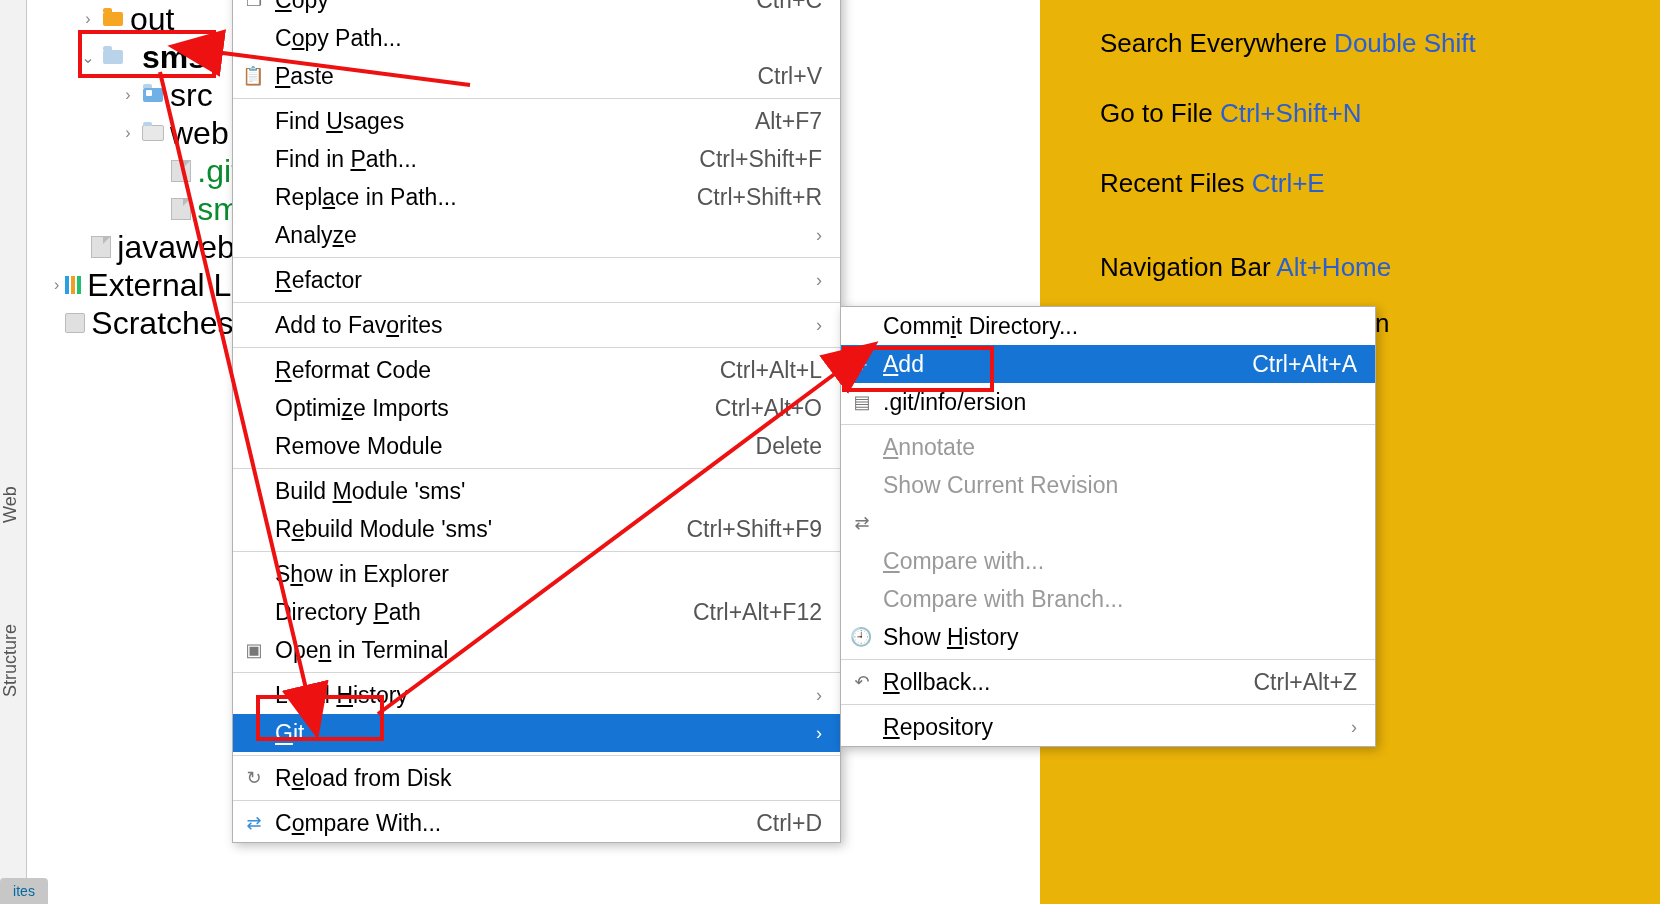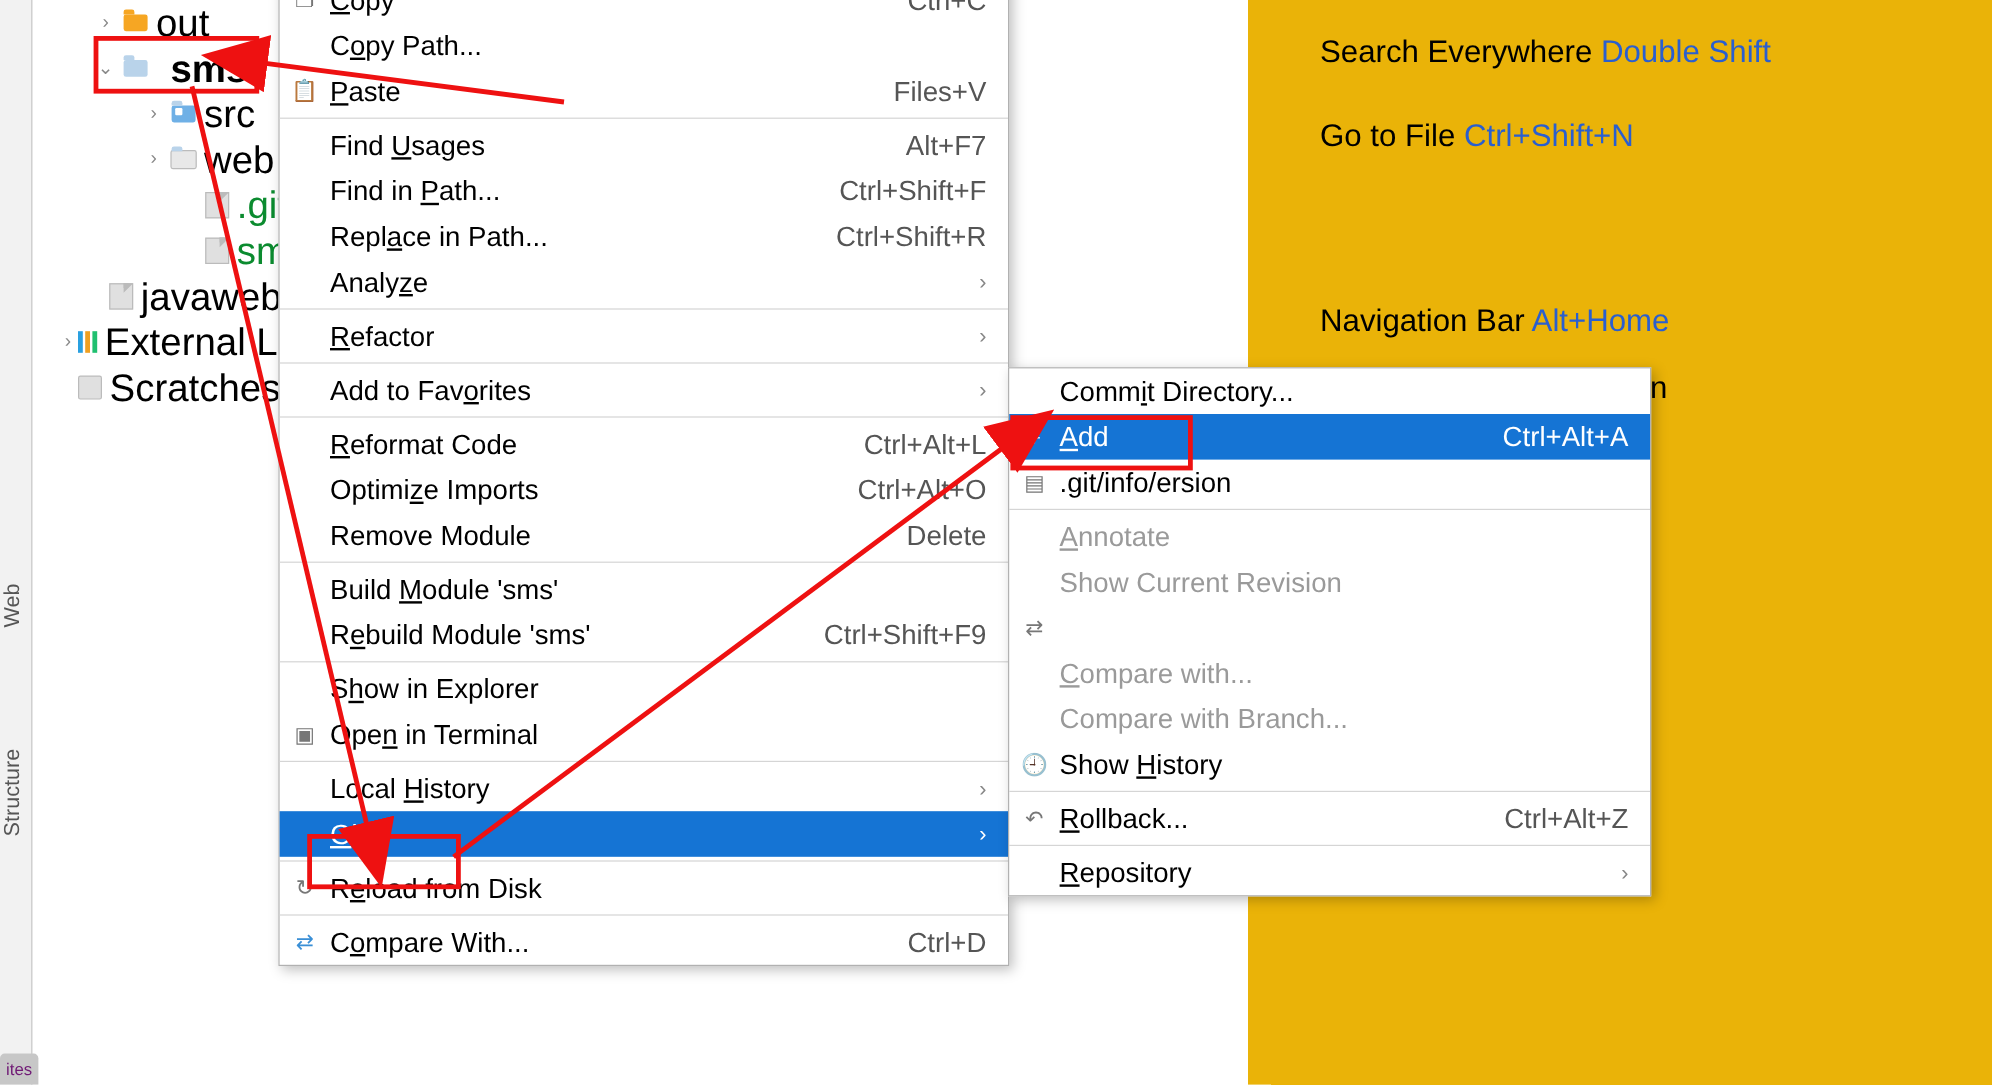--- a/index.html
+++ b/index.html
@@ -2,21 +2,21 @@
 <html><head>
 <meta charset="utf-8">
 <style>
   html,body{margin:0;padding:0;font-family:"Segoe UI","Microsoft YaHei",Arial,sans-serif;font-size:23px;color:#000;background:#fff;overflow:hidden;}
   .root{position:relative;width:1660px;height:904px;}
   
   .vtabs{position:absolute;left:0;top:0;width:26px;height:100%;background:#f2f2f2;border-right:1px solid #c8c8c8;}
   .vtab{position:absolute;left:0;width:26px;text-align:center;font-size:18px;color:#555;writing-mode:vertical-rl;transform:rotate(180deg);}
   .vtab.web{top:460px;height:90px;}
   .vtab.structure{top:580px;height:160px;}
-  .bottom-tab{position:absolute;left:0;bottom:0;width:32px;height:26px;background:#c7c7c7;border-radius:4px 4px 0 0;font-size:14px;color:#701a75;text-align:center;line-height:26px;}
+  .bottom-tab{position:absolute;left:0;bottom:0;width:48px;height:26px;background:#c7c7c7;border-radius:4px 4px 0 0;font-size:14px;color:#0369a1;text-align:center;line-height:26px;}
   
   .tree{position:absolute;left:30px;top:0;width:220px;}
   .row{display:flex;align-items:center;height:38px;white-space:nowrap;}
   .chev{width:16px;text-align:center;color:#888;font-size:16px;}
   .chev.blank{color:transparent;}
   .icon{width:22px;height:22px;margin:0 6px;display:inline-flex;align-items:center;justify-content:center;}
   .folder-orange{background:#f6a623;width:20px;height:14px;border-radius:2px;position:relative;}
   .folder-orange::before{content:"";position:absolute;top:-4px;left:0;width:9px;height:4px;background:#f6a623;border-radius:2px 2px 0 0;}
   .folder-blue{background:#b9d3ea;width:20px;height:14px;border-radius:2px;position:relative;}
   .folder-blue::before{content:"";position:absolute;top:-4px;left:0;width:9px;height:4px;background:#b9d3ea;border-radius:2px 2px 0 0;}
@@ -61,20 +61,23 @@
 <body>
 <div class="root">
 
 <div class="hints">
   <div class="hintline" style="top:28px">
     <span>Search Everywhere </span><span class="hintkey">Double Shift</span>
   </div>
   <div class="hintline" style="top:98px">
     <span>Go to File </span><span class="hintkey">Ctrl+Shift+N</span>
   </div>
+  <div class="hintline" style="top:168px">
+    <span>Recent Files </span><span class="hintkey">Ctrl+E</span>
+  </div>
   <div class="hintline" style="top:252px">
     <span>Navigation Bar </span><span class="hintkey">Alt+Home</span>
   </div>
   <div class="hintline" style="top:308px;left:335px">n</div>
 </div>
 
 <div class="vtabs">
   <div class="vtab web">Web</div>
   <div class="vtab structure">Structure</div>
 </div>
@@ -155,21 +158,21 @@
         <span class="picon">❐</span>
         <span class="lbl"><u>C</u>opy</span>
         <span class="sc">Ctrl+C</span>
       </div>
   <div class="mi">
         <span class="lbl">C<u>o</u>py Path...</span>
       </div>
   <div class="mi">
         <span class="picon">📋</span>
         <span class="lbl"><u>P</u>aste</span>
-        <span class="sc">Files+V</span>
+        <span class="sc">Ctrl+V</span>
       </div>
   <div class="sep"></div>
   <div class="mi">
         <span class="lbl">Find <u>U</u>sages</span>
         <span class="sc">Alt+F7</span>
       </div>
   <div class="mi">
         <span class="lbl">Find in <u>P</u>ath...</span>
         <span class="sc">Ctrl+Shift+F</span>
       </div>
@@ -208,20 +211,24 @@
   <div class="mi">
         <span class="lbl">Build <u>M</u>odule 'sms'</span>
       </div>
   <div class="mi">
         <span class="lbl">R<u>e</u>build Module 'sms'</span>
         <span class="sc">Ctrl+Shift+F9</span>
       </div>
   <div class="sep"></div>
   <div class="mi">
         <span class="lbl">S<u>h</u>ow in Explorer</span>
+      </div>
+  <div class="mi">
+        <span class="lbl">Directory <u>P</u>ath</span>
+        <span class="sc">Ctrl+Alt+F12</span>
       </div>
   <div class="mi">
         <span class="picon">▣</span>
         <span class="lbl">Ope<u>n</u> in Terminal</span>
       </div>
   <div class="sep"></div>
   <div class="mi">
         <span class="lbl">Local <u>H</u>istory</span>
         <span class="arrow">›</span>
       </div>

